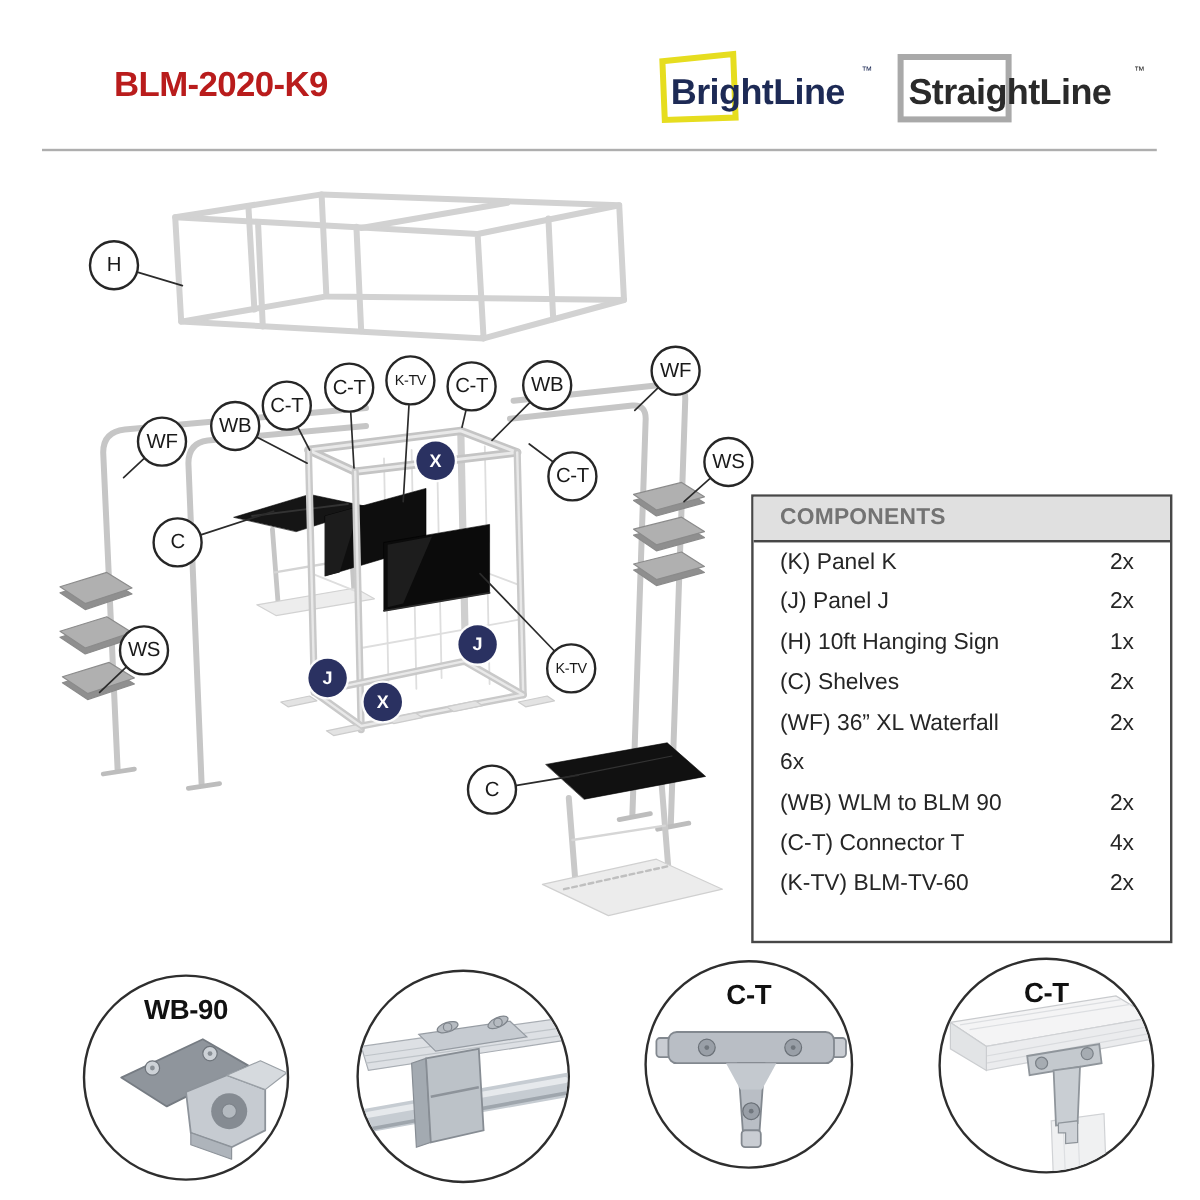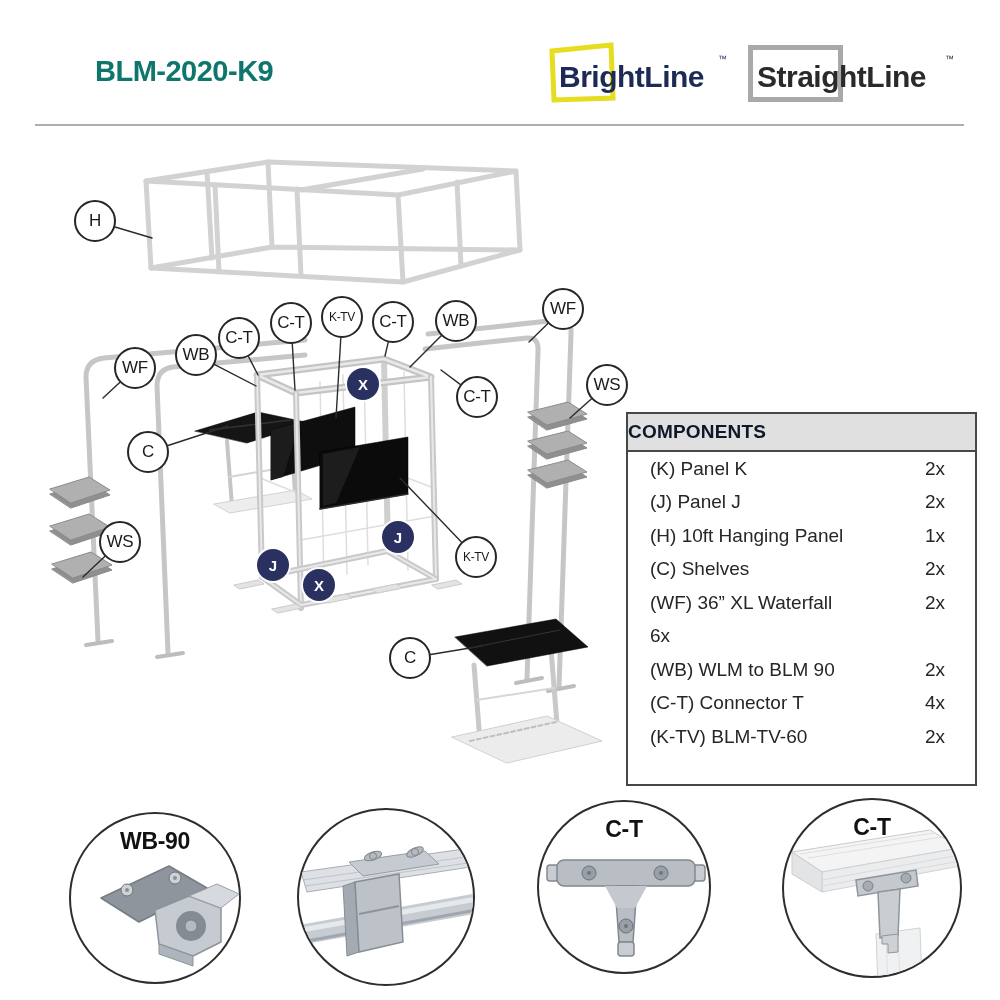--- a/index.html
+++ b/index.html
@@ -1,38 +1,38 @@
 <!DOCTYPE html>
 <html><head>
 <meta charset="utf-8">
 <style>
   html,body{margin:0;padding:0;background:#fff;}
   #page{position:relative;width:1000px;height:1000px;background:#fff;overflow:hidden;
         font-family:"Liberation Sans", sans-serif;color:#1c1c1c;}
   #page-title{position:absolute;left:95px;top:55px;font-size:29px;font-weight:bold;
-              letter-spacing:-0.5px;color:#0f766e;}
+              letter-spacing:-0.5px;color:#b91c1c;}
   .logo-svg{position:absolute;top:40px;}
   #brightline-logo{left:545px;}
   #straightline-logo{left:742px;}
   #divider{position:absolute;left:35px;top:124px;width:929px;height:2px;background:#aeaeae;}
   #diagram-svg{position:absolute;left:0;top:0;z-index:1;}
   
   .callout{position:absolute;width:42px;height:42px;box-sizing:border-box;border:2px solid #262626;
            border-radius:50%;background:#fff;display:flex;align-items:center;justify-content:center;
            font-size:17px;letter-spacing:-0.3px;color:#1a1a1a;z-index:3;}
   .callout.small{font-size:12px;}
   .navy-badge{position:absolute;width:32px;height:32px;border-radius:50%;background:#2a3161;
               color:#fff;display:flex;align-items:center;justify-content:center;font-size:15px;
               font-weight:bold;z-index:3;box-shadow:0 0 0 2px rgba(255,255,255,.9);}
   
   #components-table{position:absolute;left:626px;top:412px;width:351px;height:374px;box-sizing:border-box;
                     border:2px solid #474747;background:#fff;z-index:2;}
   #components-header{height:36px;background:#e0e0e0;border-bottom:2px solid #474747;display:flex;
-                     align-items:center;font-size:19px;font-weight:bold;
-                     letter-spacing:0.2px;color:#0f172a;}
+                     align-items:center;padding-left:22px;font-size:19px;font-weight:bold;
+                     letter-spacing:0.2px;color:#737373;}
   #components-rows{padding-top:0;}
   .comp-row{height:33.5px;display:flex;align-items:center;justify-content:space-between;
             padding:0 30px 0 22px;font-size:19px;color:#262626;}
   
   .detail-circle{position:absolute;box-sizing:border-box;border:2.5px solid #2e2e2e;border-radius:50%;
                  background:#fff;overflow:hidden;z-index:2;}
   #detail-1{left:69px;top:812px;width:172px;height:172px;}
   #detail-2{left:297px;top:808px;width:178px;height:178px;}
   #detail-3{left:537px;top:800px;width:174px;height:174px;}
   #detail-4{left:782px;top:798px;width:180px;height:180px;}
@@ -208,21 +208,21 @@
     <div id="components-rows">
         <div class="comp-row">
           <span>(K) Panel K</span>
           <span>2x</span>
         </div>
         <div class="comp-row">
           <span>(J) Panel J</span>
           <span>2x</span>
         </div>
         <div class="comp-row">
-          <span>(H) 10ft Hanging Panel</span>
+          <span>(H) 10ft Hanging Sign</span>
           <span>1x</span>
         </div>
         <div class="comp-row">
           <span>(C) Shelves</span>
           <span>2x</span>
         </div>
         <div class="comp-row">
           <span>(WF) 36” XL Waterfall</span>
           <span>2x</span>
         </div>

